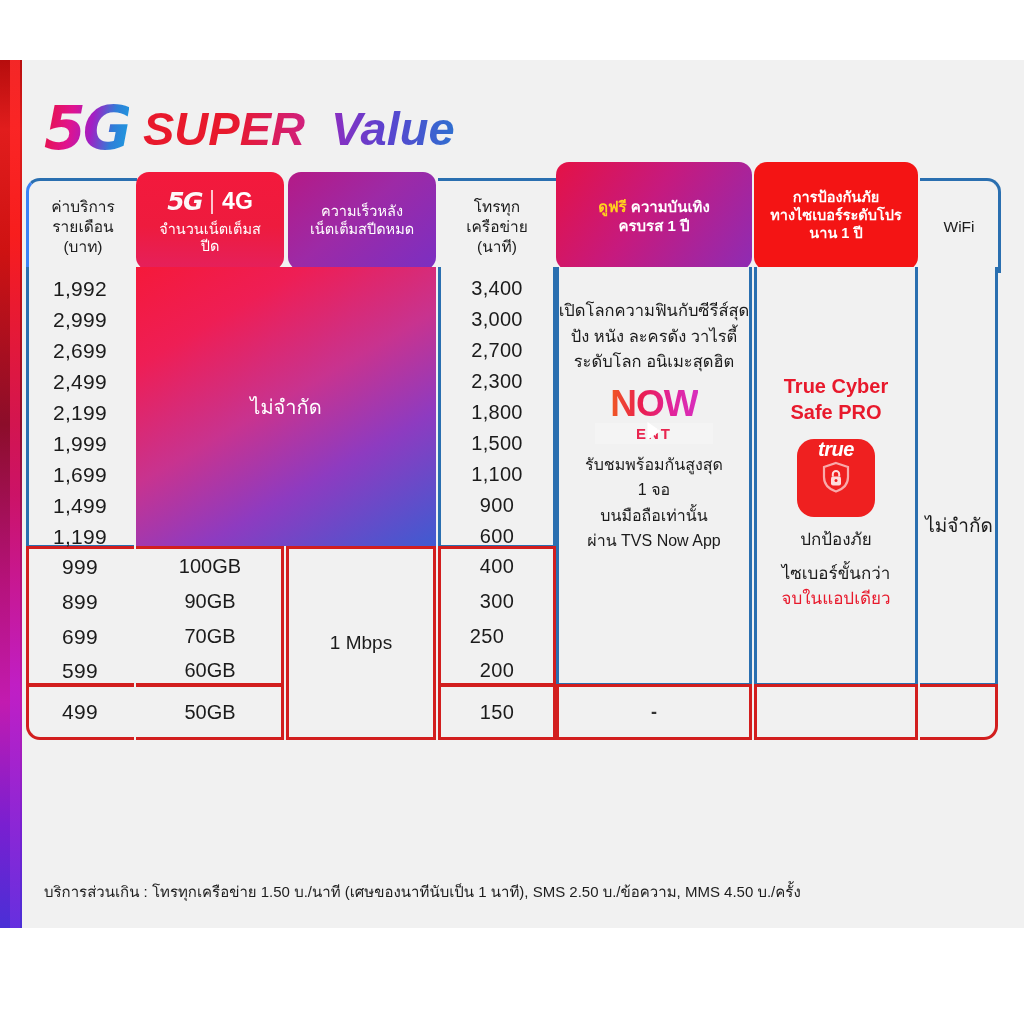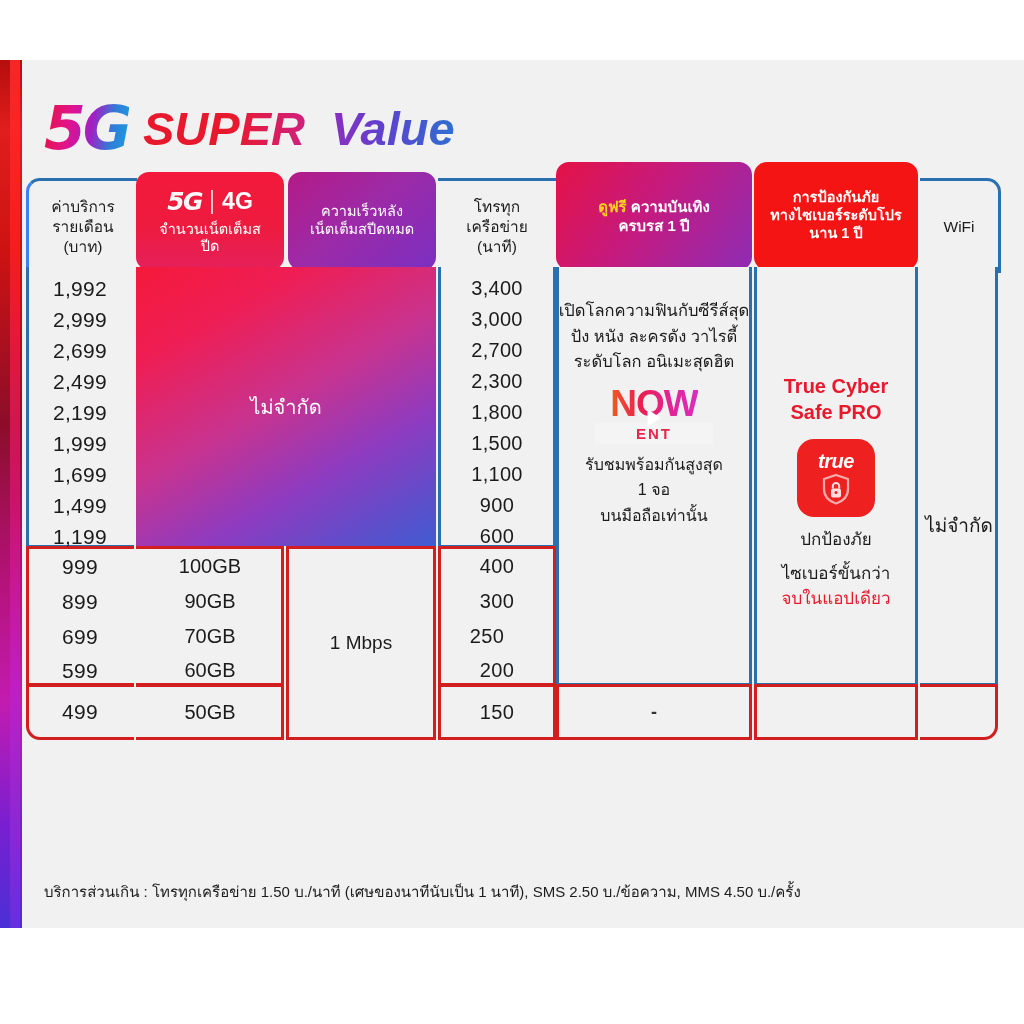--- a/index.html
+++ b/index.html
@@ -130,21 +130,21 @@
   }
   .ent-badge{
     background:#f4f4f4;color:#e8254f;font-size:15px;font-weight:bold;letter-spacing:2px;
     padding:2px 0;margin:1px auto 0;width:118px;
   }
 
   .cyber-body{position:absolute;box-sizing:border-box;text-align:center;}
   .cyber-title{color:#e8192c;font-size:20px;font-weight:bold;line-height:1.28;}
   .true-badge{
     width:78px;height:78px;border-radius:17px;background:#ef2020;margin:14px auto 10px;
-    display:flex;flex-direction:column;align-items:center;justify-content:center;gap:1px;
+    display:flex;flex-direction:column;align-items:center;gap:1px;
   }
   .true-word{color:#fff;font-size:20px;font-weight:bold;font-style:italic;letter-spacing:-.5px;line-height:1;}
   .cyber-line{font-size:17px;line-height:1.5;color:#1b1b1b;margin-top:8px;}
   .cyber-red{font-size:17px;line-height:1.5;color:#e8192c;}
 
   .wifi-val{font-size:19px;font-weight:500;color:#1b1b1b;}
 
   .dash{font-size:18px;font-weight:bold;color:#333;}
 
   .footer{
@@ -365,20 +365,21 @@
 
         <div class="nowlogo">
           <span class="now-text">NOW</span>
           <span class="now-play"></span>
         </div>
         <div class="ent-badge">ENT</div>
 
         <div class="ent-small" style="margin-top:8px;">รับชมพร้อมกันสูงสุด</div>
         <div class="ent-small">1 จอ</div>
         <div class="ent-small">บนมือถือเท่านั้น</div>
+        <div class="ent-small">ผ่าน TVS Now App</div>
       </div>
 
       <div class="cyber-body" style="left:730px;top:196px;width:160px;">
         <div class="cyber-title">True Cyber</div>
         <div class="cyber-title">Safe PRO</div>
 
         <div class="true-badge">
           <span class="true-word">true</span>
           <svg width="34" height="34" viewBox="0 0 34 34">
             <path d="M17 3 L29 7 L29 17 C29 25 23 29.5 17 31.5 C11 29.5 5 25 5 17 L5 7 Z" fill="none" stroke="#ffffff" stroke-opacity="0.62" stroke-width="2.2"></path>

